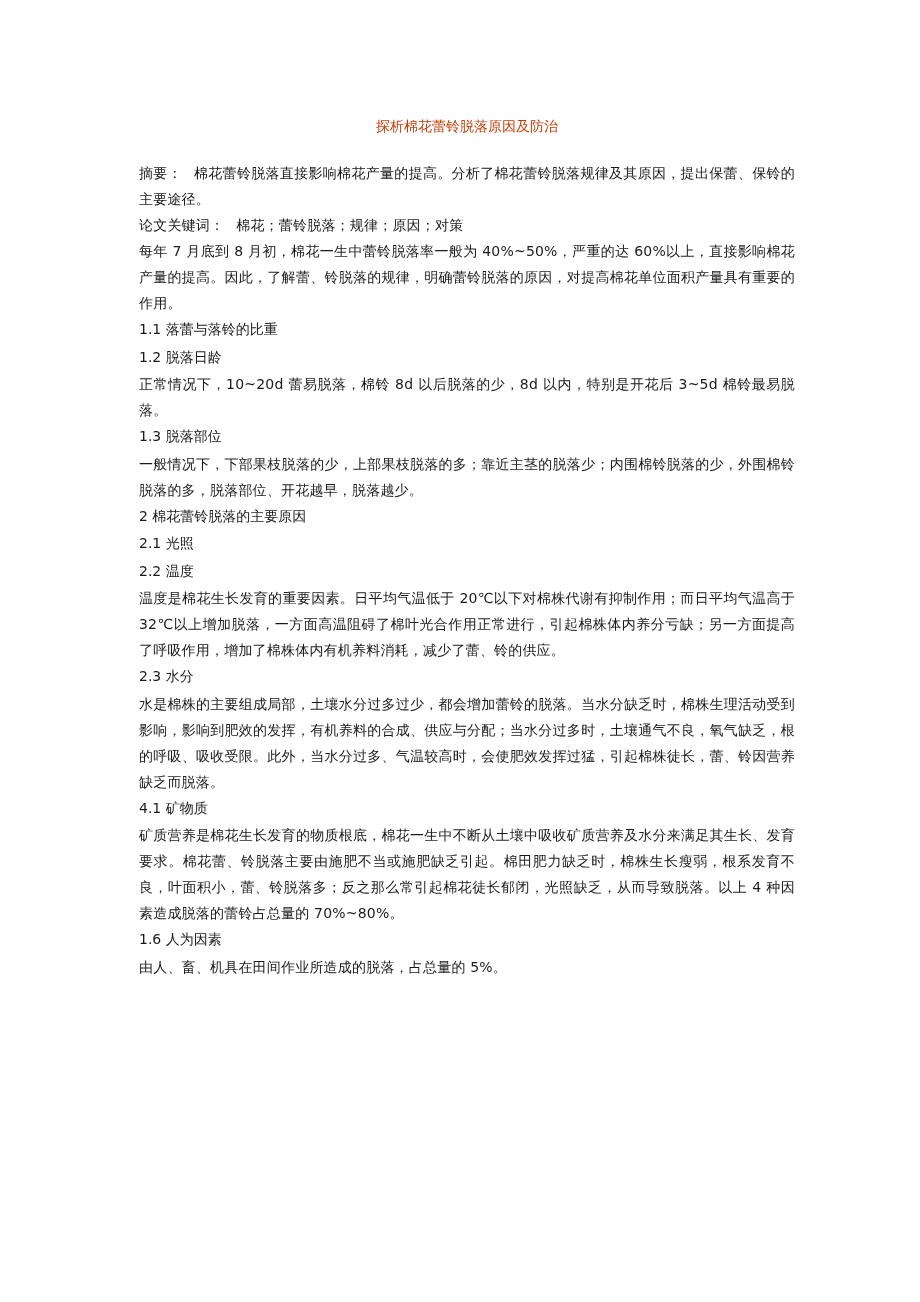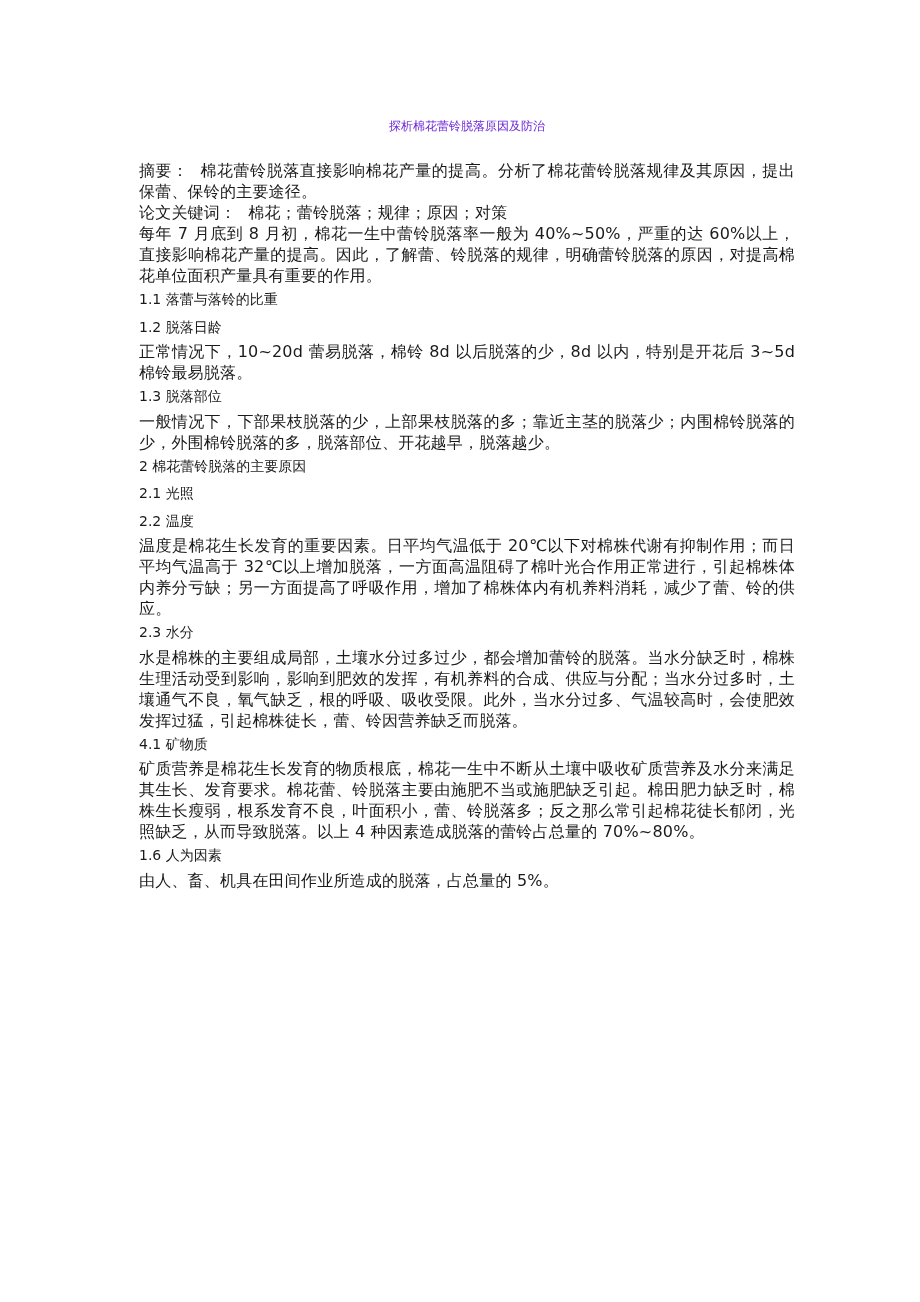--- a/index.html
+++ b/index.html
@@ -16,30 +16,30 @@
       color: #1a1a1a;
     }
     .page {
       position: absolute;
       left: 139px;
       top: 112px;
       width: 656px;
     }
     .title {
       text-align: center;
-      font-size: 12px;
+      font-size: 14px;
       line-height: 28px;
       height: 28px;
       margin-bottom: 20px;
-      color: #6d28d9;
+      color: #c2410c;
       font-family: "DejaVu Serif", "Liberation Serif", serif;
     }
     .para {
-      font-size: 16px;
-      line-height: 21px;
+      font-size: 14px;
+      line-height: 26px;
       text-align: justify;
       text-justify: inter-character;
       letter-spacing: 0.2px;
     }
     .heading {
       font-size: 14px;
       line-height: 27.5px;
     }
     .label {
       margin-right: 12px;

